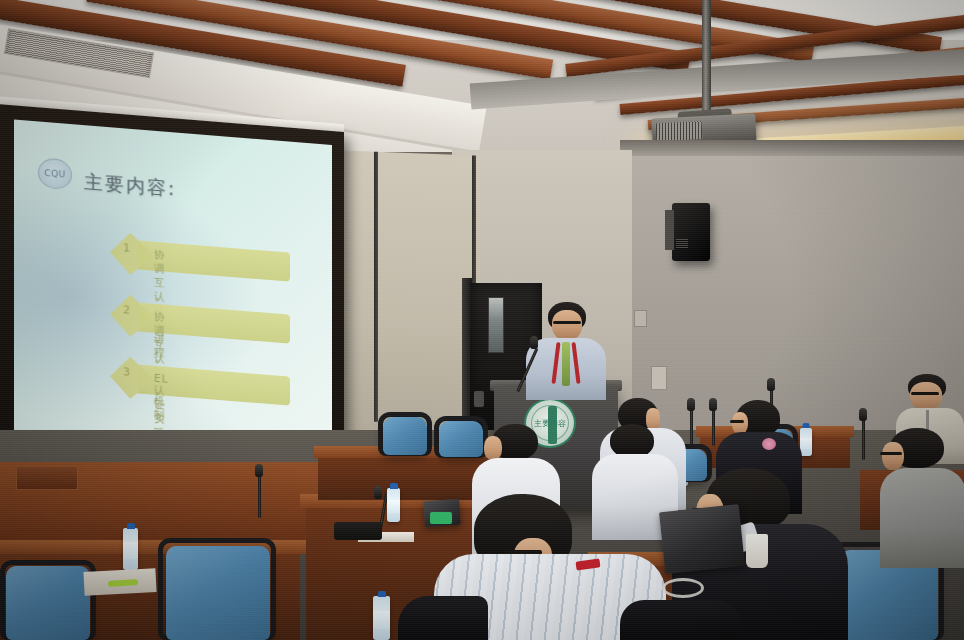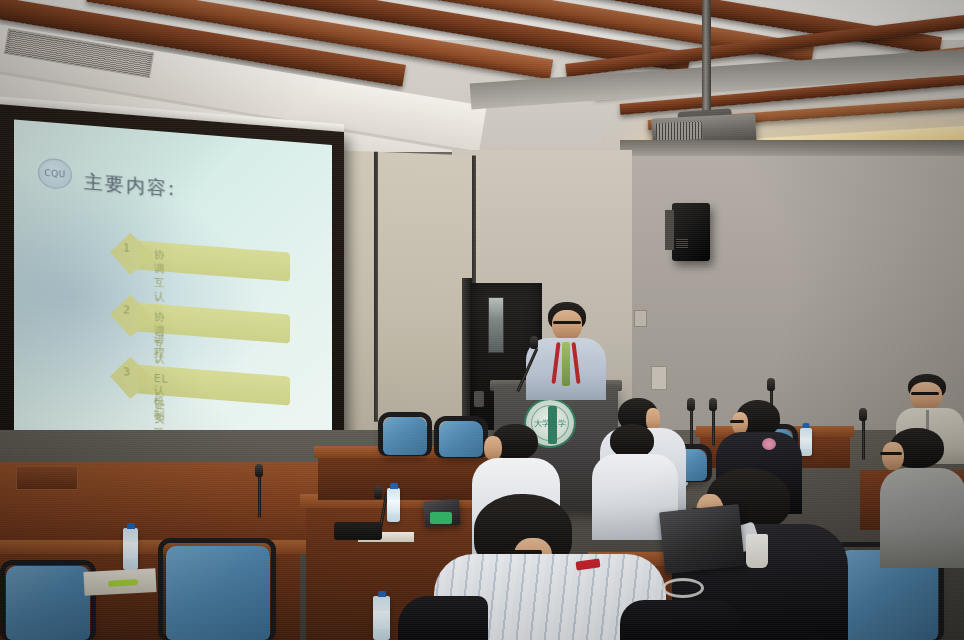--- a/index.html
+++ b/index.html
@@ -492,21 +492,21 @@
   <div class="desk-dark" style="left:700px; top:432px; width:150px; height:36px; background:linear-gradient(180deg,#7a3c1d,#522611);"></div>
   <div class="desk-top" style="left:696px; top:426px; width:158px; height:11px;"></div>
 
   <div class="desk-dark" style="left:860px; top:470px; width:104px; height:60px; background:linear-gradient(180deg,#7a3c1d,#4e2410);"></div>
 
   <div class="podium-top"></div>
   <div class="podium">
     <div class="podium-seal">
       <div class="seal-ring"></div>
       <div class="seal-bar"></div>
-      <span class="seal-txt">大学之学</span>
+      <span class="seal-txt">主要内容</span>
     </div>
   </div>
 
   <div class="person" style="left:524px; top:302px; width:84px; height:96px;">
     <div class="head" style="left:24px; top:0px; width:38px; height:30px;"></div>
     <div class="face" style="left:28px; top:8px; width:30px; height:30px;"></div>
     <div class="glasses" style="left:29px; top:19px; width:28px;"></div>
     <div class="body" style="left:2px; top:36px; width:80px; height:62px; background:linear-gradient(180deg,#c9d2dd 0%,#b3bdcb 60%,#99a4b3 100%); border-radius:22px 22px 0 0;"></div>
     <div style="position:absolute; left:38px; top:40px; width:8px; height:44px; background:linear-gradient(180deg,#9fbd5d,#6f8e3c); border-radius:2px;"></div>
     <div style="position:absolute; left:30px; top:40px; width:4px; height:42px; background:#b12427; transform:rotate(7deg); border-radius:2px;"></div>

